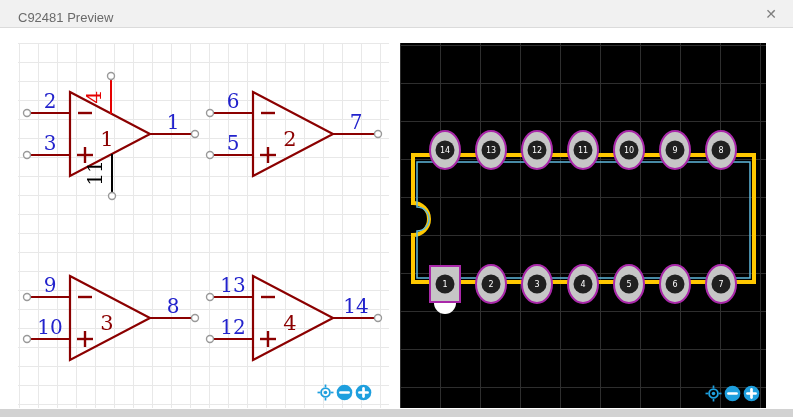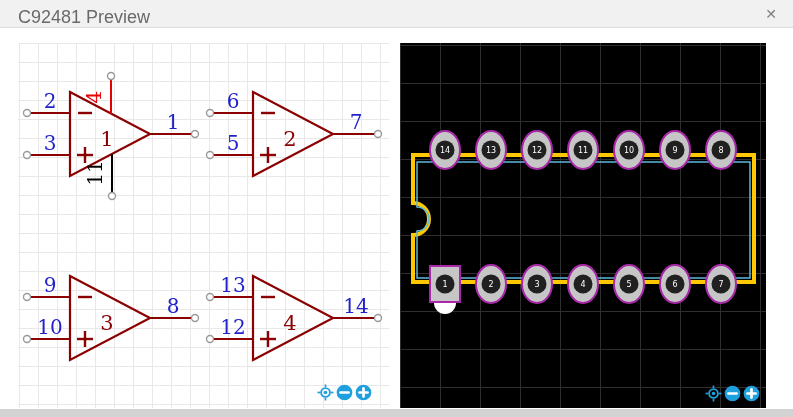--- a/index.html
+++ b/index.html
@@ -1,20 +1,20 @@
 <!DOCTYPE html>
 <html><head>
 <meta charset="utf-8">
 <style>
   html,body{margin:0;padding:0;background:#ffffff;font-family:"Liberation Sans",sans-serif;}
   .dialog{position:relative;width:793px;height:417px;background:#ffffff;overflow:hidden;}
 
   .titlebar{position:absolute;top:0;left:0;width:100%;height:28px;background:#F1F1F1;
             border-bottom:1px solid #DBDBDB;box-sizing:border-box;display:flex;align-items:center;}
-  .title{margin-left:18px;font-size:18px;color:#6A6A6A;margin-top:8px;}
+  .title{margin-left:18px;font-size:13px;color:#6A6A6A;margin-top:8px;}
   .close{position:absolute;right:10px;top:4px;font-size:14px;color:#7E7E7E;
          padding:2px 6px;cursor:pointer;line-height:16px;}
 
   .schematic-panel{position:absolute;left:18px;top:43px;width:371px;height:365px;background-color:#ffffff;
     background-image:linear-gradient(to right,#E8E8E8 1px,transparent 1px),
                      linear-gradient(to bottom,#E8E8E8 1px,transparent 1px);
     background-size:19px 19px;background-position:1px 0;}
   .pcb-panel{position:absolute;left:400px;top:43px;width:366px;height:365px;background-color:#000000;
     background-image:linear-gradient(to right,#2E2E2E 1px,transparent 1px),
                      linear-gradient(to bottom,#2E2E2E 1px,transparent 1px);

